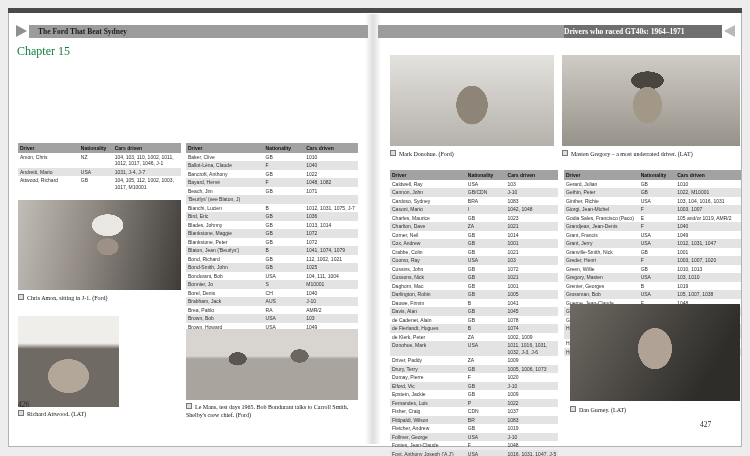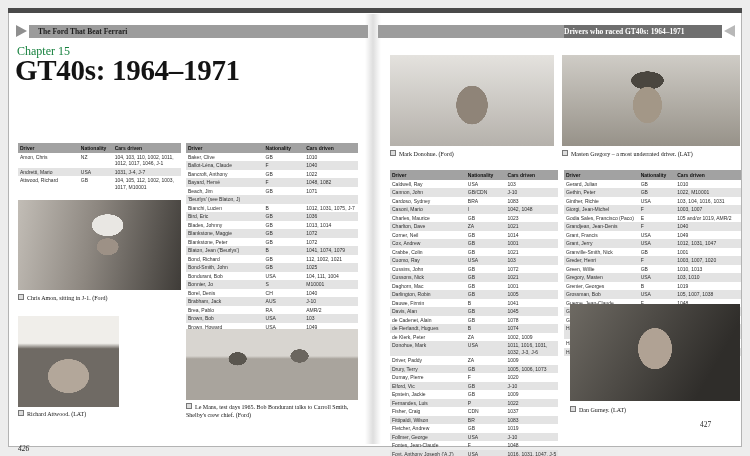--- a/index.html
+++ b/index.html
@@ -58,26 +58,25 @@
 </style>
 </head>
 <body>
 
 <div id="spread"></div>
 <div id="topband"></div>
 <div id="gutter"></div>
 
 <div class="arrow-r" style="left:16px;top:25px;"></div>
 <div class="hbar" style="left:29px;top:25px;width:339px;">
-  <div class="htext">The Ford That Beat Ferrari</div>
+  <div class="htext">The Ford That Beat Sydney</div>
 </div>
 
 <div id="chapter">Chapter 15</div>
 <div id="title">
-  <div>GT40s: 1964–1971</div>
 </div>
 
 <div id="table-a" class="dtable" style="left:18px;top:143px;width:163px;">
     <div class="trow thead">
       <div class="tcell">Driver</div>
       <div class="tcell">Nationality</div>
       <div class="tcell">Cars driven</div>
     </div>
     <div class="trow">
       <div class="tcell">Amon, Chris</div>
@@ -221,21 +220,21 @@
 <div id="ph-attwood" class="photo"></div>
 <div class="caption" style="left:18px;top:410px;width:160px;">
   <span class="capicon"></span><span>Richard Attwood. (LAT)</span>
 </div>
 
 <div id="ph-lemans" class="photo"></div>
 <div class="caption" style="left:186px;top:403px;width:172px;">
   <span class="capicon"></span><span>Le Mans, test days 1965. Bob Bondurant talks to Carroll Smith, Shelby's crew chief. (Ford)</span>
 </div>
 
-<div class="pnum" style="left:18px;top:444px;font-style:italic;">426</div>
+<div class="pnum" style="left:18px;top:400px;font-style:italic;">426</div>
 
 <div class="hbar" style="left:378px;top:25px;width:344px;">
   <div class="darkseg">Drivers who raced GT40s: 1964–1971</div>
 </div>
 <div class="arrow-l" style="left:724px;top:25px;"></div>
 
 <div id="ph-donohue" class="photo"></div>
 <div class="caption" style="left:390px;top:150px;width:164px;">
   <span class="capicon"></span><span>Mark Donohue. (Ford)</span>
 </div>

